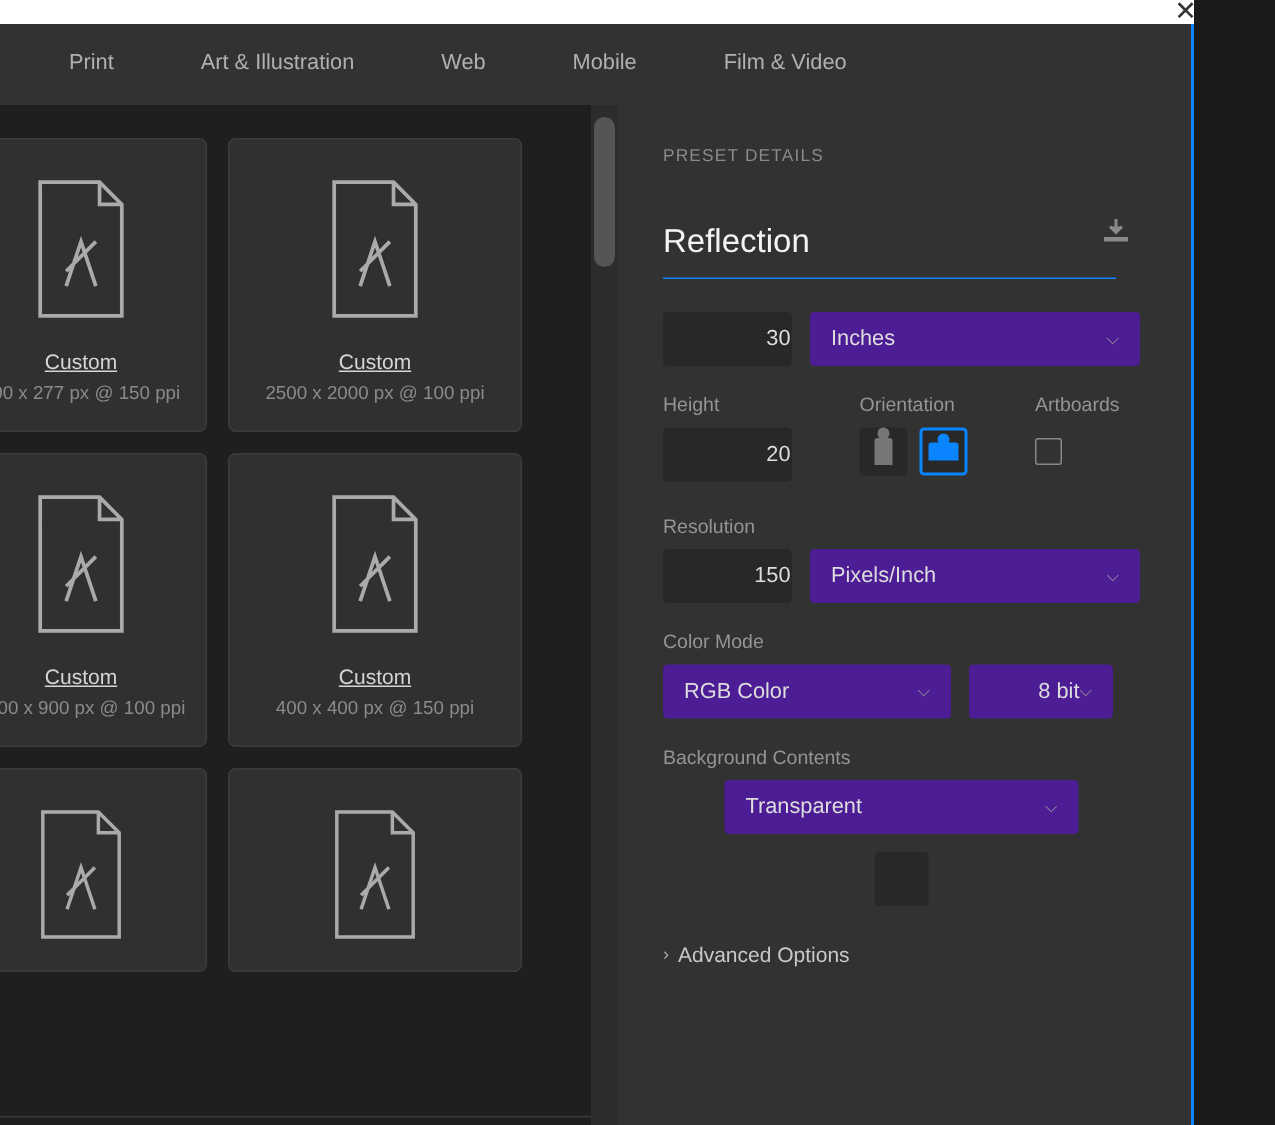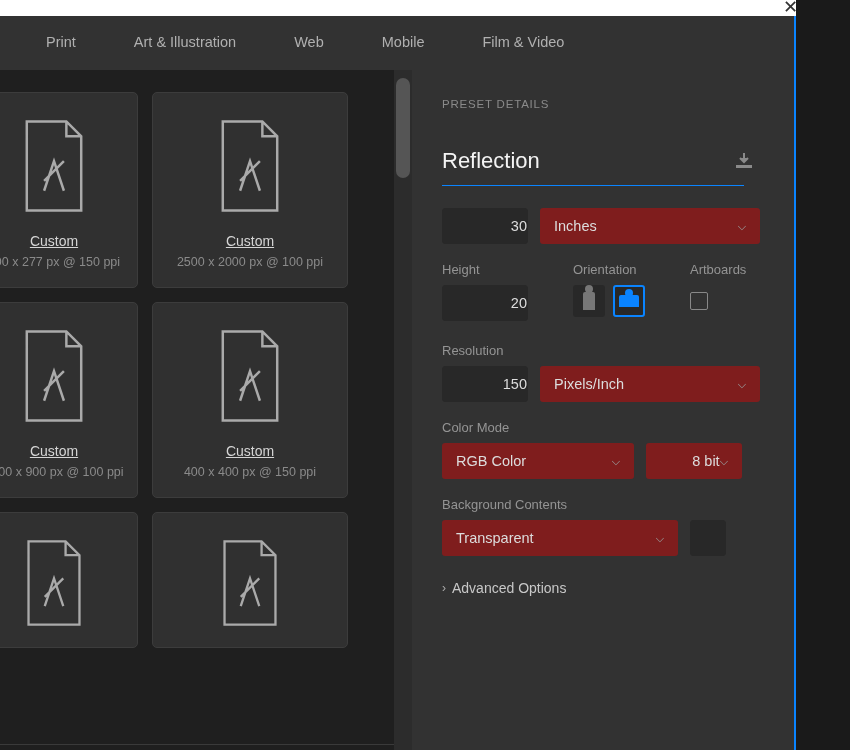--- a/index.html
+++ b/index.html
@@ -17,38 +17,38 @@
     .scroll-thumb { position:absolute; right:2px; top:8px; width:14px; height:100px; background:#555; border-radius:7px; }
     .preset-grid { display: flex; flex-wrap: wrap; padding: 22px 6px 6px 0; margin-left:-30px; gap: 14px 14px; }
     .preset-card { width: 196px; height: 196px; background: #303030; border: 1px solid #3c3c3c; border-radius: 5px; display: flex; flex-direction: column; align-items: center; padding-top: 18px; cursor: pointer; }
     .preset-card.partial { width:168px; margin-left:0; }
     .file-icon { width: 76px; height: 94px; margin-top: 8px; margin-bottom: 20px; }
     .preset-name { color: #d5d5d5; font-size: 14px; margin-bottom: 6px; text-decoration: underline; }
     .preset-dim { color: #8a8a8a; font-size: 12.5px; }
     .bottom-bar { position:absolute; bottom:0; left:-30px; right:18px; height:60px; border-top:1px solid #3a3a3a; display:flex; align-items:center; justify-content:flex-end; padding-right:30px; background:#1f1f1f; gap:26px; }
     .right-panel { flex: 1; padding: 28px 36px 0 30px; background:#323232; position:relative; }
     .section-title { color: #8a8a8a; font-size: 11.5px; letter-spacing: 0.8px; margin-bottom: 14px; }
-    .name-row { display:flex; align-items:center; gap:12px; margin-bottom:4px;margin-top:36px; }
+    .name-row { display:flex; align-items:flex-start; gap:12px; margin-bottom:4px;margin-top:36px; }
     .name-input { background: transparent; border: none; border-bottom: 1px solid transparent; font-size: 22px; color: #f4f4f4; width: 280px; outline:none; padding:2px 0 6px 0; }
     .name-underline { height:1px; background:#0a84ff; width:302px; margin-bottom:22px; }
     .download-icon { color:#8a8a8a; font-size:18px; cursor:pointer; }
     .field-label { color: #949494; font-size: 13px; margin-bottom: 8px; }
     .row { display:flex; gap:12px; margin-bottom:18px; }
     .num-input { width: 86px; height:36px; background:#282828; border:1px solid #282828; color:#ddd; font-size:14.5px; padding-left:16px; border-radius:3px; outline:none;text-align:right; }
-    .select-box { height:36px; background:#7f1d1d; border:none; color:#ddd; font-size:14.5px; padding:0 14px; border-radius:3px; display:flex; align-items:center; justify-content:space-between; cursor:pointer; flex:1; }
+    .select-box { height:36px; background:#4c1d95; border:none; color:#ddd; font-size:14.5px; padding:0 14px; border-radius:3px; display:flex; align-items:center; justify-content:space-between; cursor:pointer; flex:1; }
     .chev { color:#999; font-size:11px; }
     .three-col { display:flex; gap: 45px; margin-bottom:10px; }
     .three-col > div { display:flex; flex-direction:column; }
     .orient-btns { display:flex; gap:8px; }
     .orient-box { width:32px; height:32px; background:#282828; border-radius:3px; display:flex; align-items:center; justify-content:center; cursor:pointer; }
     .orient-box.active { border:2px solid #0a84ff; }
     .person-shape { width:12px; height:18px; background:#777; border-radius:2px 2px 0 0; position:relative; }
     .person-shape::before { content:''; position:absolute; top:-7px; left:2px; width:8px; height:8px; background:#777; border-radius:50%; }
     .checkbox { width:18px; height:18px; border:1.5px solid #888; border-radius:2px; margin-top:7px; cursor:pointer; }
-    .bg-row { display:flex; gap:12px; align-items:center; margin-bottom:24px; }
+    .bg-row { display:flex; gap:12px; align-items:center; margin-bottom:24px;flex-direction:column; }
     .swatch { width:36px; height:36px; background:#282828; border:1px solid #282828; border-radius:3px; cursor:pointer; }
     .adv-row { color:#c8c8c8; font-size:14px; cursor:pointer; display:flex; align-items:center; gap:6px; }
     .adv-chev { font-size:12px; color:#aaa; }
     .land-shape { width:20px; height:12px; background:#777; border-radius:2px 2px 0 0; position:relative; }
     .land-shape::before { content:''; position:absolute; top:-6px; left:6px; width:8px; height:8px; background:#777; border-radius:50%; }
     .orient-box.active .land-shape, .orient-box.active .land-shape::before { background:#0a84ff; }
   </style>
 </head>
 <body>
 

